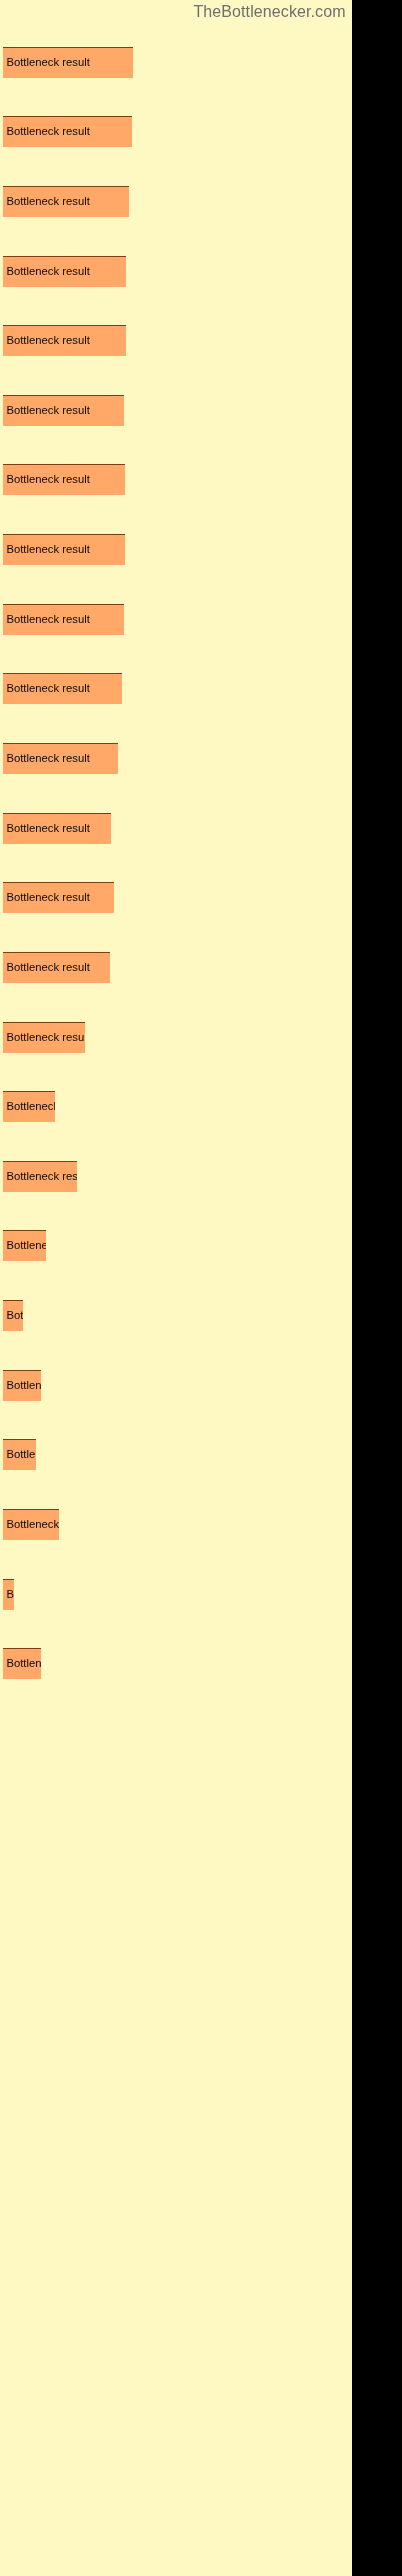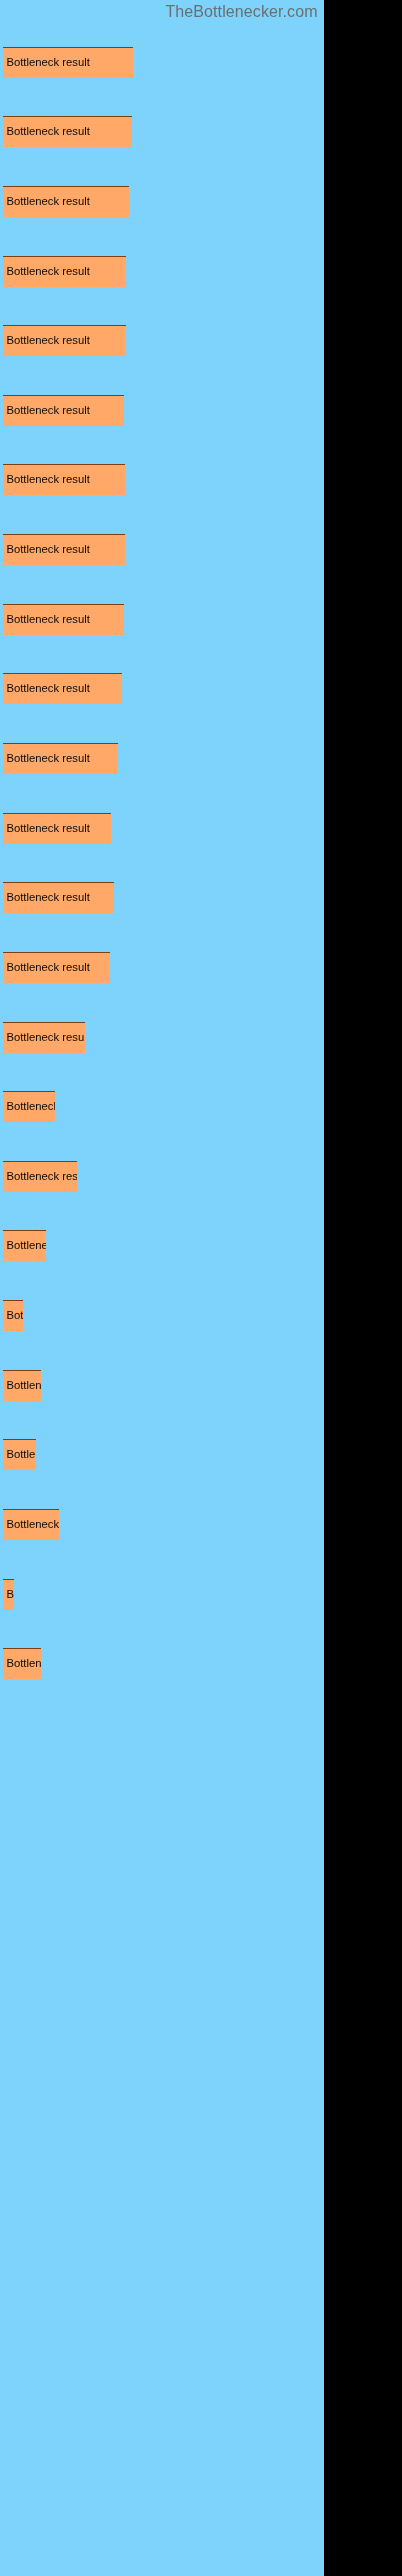--- a/index.html
+++ b/index.html
@@ -12,23 +12,23 @@
     width: 403px;
     height: 2576px;
     position: relative;
     overflow: hidden;
     font-family: "Liberation Sans", sans-serif;
     -webkit-font-smoothing: antialiased;
   }
 
   #page {
     position: relative;
-    width: 324px;
+    width: 352px;
     height: 2576px;
-    background: #7dd3fc;
+    background: #fef9c3;
   }
 
   
   .watermark {
     position: absolute;
     top: 1.6px;
     right: 6.4px;
     font-family: "Liberation Sans", sans-serif;
     font-size: 16px;
     line-height: 19.3px;

